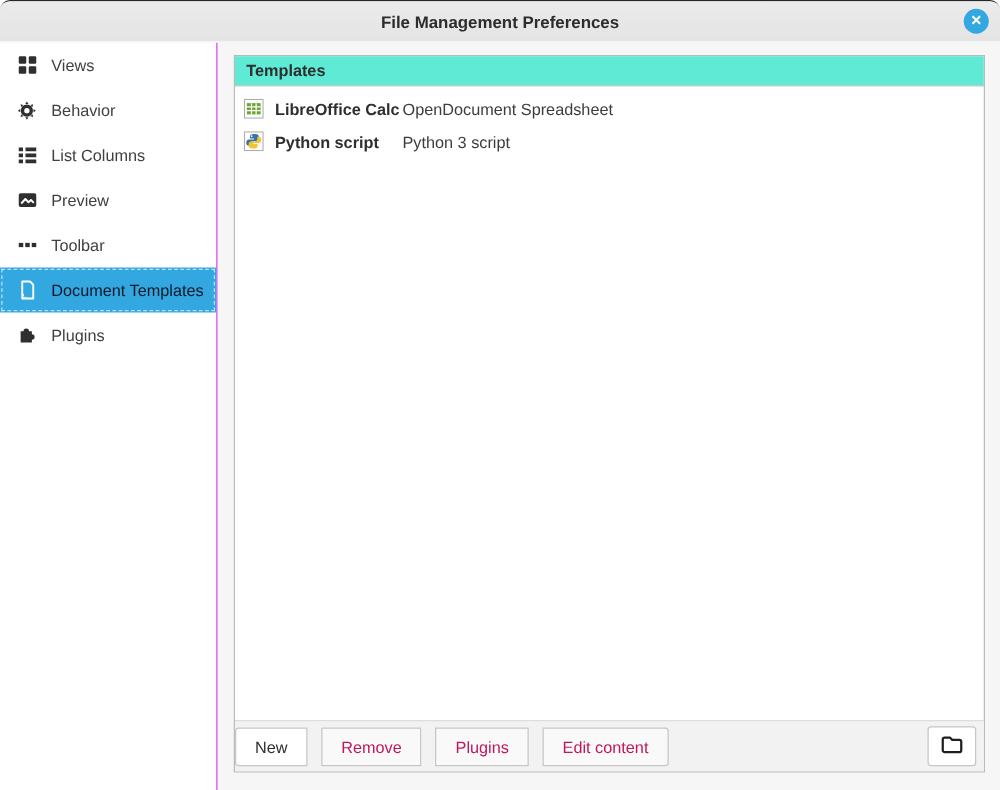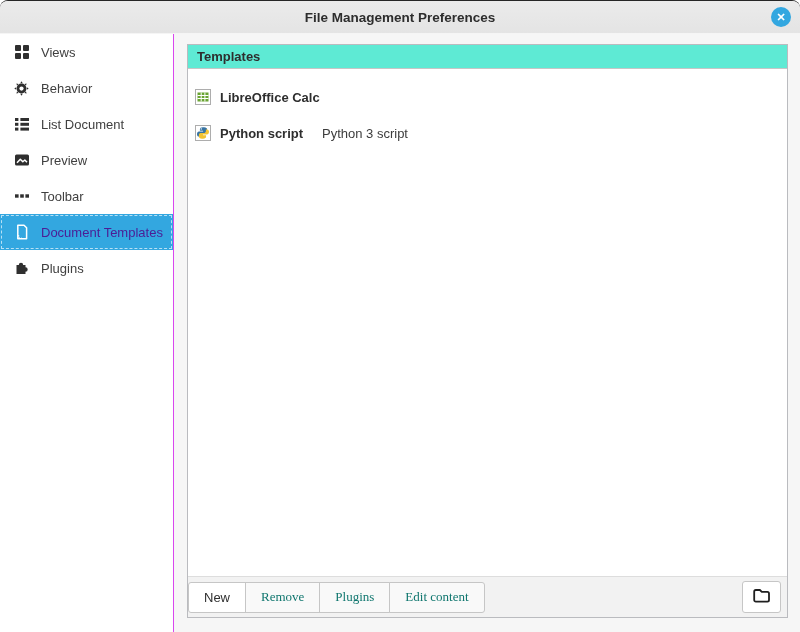--- a/index.html
+++ b/index.html
@@ -43,57 +43,57 @@
     border-right: 1px solid #d946ef;
     padding-top: 0;
   }
   .side-item {
     height: 36px; display: flex; align-items: center;
     padding-left: 13px; gap: 11px; cursor: pointer;
     color: #404040; white-space: nowrap;
   }
   .side-item .icn { width: 17px; height: 17px; flex: 0 0 17px; display: flex; align-items: center; justify-content: center; }
   .side-item.selected {
-    background: #33a7e0; color: #4c1d95;
+    background: #33a7e0; color: #0f172a;
     outline: 1px dashed rgba(255,255,255,0.65); outline-offset: -2px;
   }
 
   
   .main { flex: 1; padding: 10px 12px 14px 13px; display: flex; }
   .panel {
     flex: 1; background: #ffffff;
     border: 1px solid #babbbf;
     display: flex; flex-direction: column;
   }
   .panel-header {
     background: #5eead4; border-bottom: 1px solid #c6c6c6;
     padding: 4px 9px; font-weight: 700; color: #2e2e2e; height: 24px;
     cursor: pointer;
   }
   .tpl-list { flex: 1; padding-top: 5px; overflow: hidden; }
-  .tpl-row { height: 26px; display: flex; align-items: center; padding-left: 7px; cursor: pointer; margin-top: 10px; }
+  .tpl-row { height: 26px; display: flex; align-items: center; padding-left: 7px; cursor: pointer; }
   .tpl-row .ficon { width: 16px; height: 16px; flex: 0 0 16px; margin-right: 9px; }
   .tpl-row .tname { font-weight: 700; color: #2e2e2e; min-width: 100px; margin-right: 2px; }
   .tpl-row .tdesc { color: #3c3c3c; }
 
   
   .panel-toolbar {
     flex: 0 0 40px; background: #f2f2f2; border-top: 1px solid #dddddd;
     display: flex; align-items: center; padding: 4px 6px 4px 0;
   }
-  .btn-group { display: flex; }
+  .btn-group { display: flex; gap: 12px; }
   .btn {
     height: 31px; padding: 0 15px; font-size: 13px;
     background: #ffffff; border: 1px solid #c6c6c6; color: #2f2f2f;
     margin-left: -1px; cursor: pointer;
     font-family: "Liberation Sans", "DejaVu Sans", sans-serif;
   }
   .btn:first-child { margin-left: 0; border-radius: 3px 0 0 3px; }
   .btn:last-child { border-radius: 0 3px 3px 0; }
-  .btn.disabled { background: #f9f9f9; color: #0f766e; cursor: default; font-family: Liberation Serif, serif; }
+  .btn.disabled { background: #f9f9f9; color: #be185d; cursor: default; }
   .spacer { flex: 1; }
   .icon-btn {
     width: 39px; height: 32px; background: #ffffff;
     border: 1px solid #c6c6c6; border-radius: 3px;
     display: flex; align-items: center; justify-content: center; cursor: pointer;
   }
 </style>
 </head>
 <body>
 
@@ -144,21 +144,21 @@
               <g fill="#2f2f2f">
                 <rect x="1" y="2" width="3.4" height="3"></rect>
                 <rect x="6.4" y="2" width="8.6" height="3"></rect>
                 <rect x="1" y="6.8" width="3.4" height="3"></rect>
                 <rect x="6.4" y="6.8" width="8.6" height="3"></rect>
                 <rect x="1" y="11.6" width="3.4" height="3"></rect>
                 <rect x="6.4" y="11.6" width="8.6" height="3"></rect>
               </g>
             </svg>
         </span>
-        <span>List Document</span>
+        <span>List Columns</span>
       </div>
 
       <div class="side-item">
         <span class="icn">
           <svg width="16" height="16" viewBox="0 0 16 16">
               <rect x="1" y="2.5" width="14" height="11" rx="1.5" fill="#2f2f2f"></rect>
               <path d="M3 10.8 L6.3 7.2 L8.8 9.8 L10.8 8 L13 10.3" stroke="#ffffff" stroke-width="1.5" fill="none" stroke-linejoin="round"></path>
             </svg>
         </span>
         <span>Preview</span>
@@ -213,20 +213,21 @@
                   <rect x="2.5" y="3.5" width="11" height="9" fill="#6aa433"></rect>
                   <g stroke="#ffffff" stroke-width="1">
                     <line x1="2.5" y1="6.5" x2="13.5" y2="6.5"></line>
                     <line x1="2.5" y1="9.5" x2="13.5" y2="9.5"></line>
                     <line x1="6.2" y1="3.5" x2="6.2" y2="12.5"></line>
                     <line x1="9.9" y1="3.5" x2="9.9" y2="12.5"></line>
                   </g>
                 </svg>
             </span>
             <span class="tname">LibreOffice Calc</span>
+            <span class="tdesc">OpenDocument Spreadsheet</span>
           </div>
 
           <div class="tpl-row">
             <span class="ficon">
               <svg width="16" height="16" viewBox="0 0 16 16">
                   <rect x="0.5" y="0.5" width="15" height="15" fill="#ffffff" stroke="#adadad"></rect>
                   <path d="M8 2.2 c-2.2 0 -3.1 0.9 -3.1 2.2 v1.4 h3.2 v0.8 H4 c-1.2 0 -2 1 -2 2.6 c0 1.5 0.7 2.4 1.9 2.4 h1.2 v-1.6 c0 -1.2 1 -2.1 2.2 -2.1 h3 c1 0 1.8 -0.8 1.8 -1.8 v-1.7 c0 -1.2 -0.9 -2.2 -3.1 -2.2 z" fill="#3874a3"></path>
                   <path d="M8 13.8 c2.2 0 3.1 -0.9 3.1 -2.2 v-1.4 H7.9 v-0.8 h4.1 c1.2 0 2 -1 2 -2.6 c0 -1.5 -0.7 -2.4 -1.9 -2.4 h-1.2 v1.6 c0 1.2 -1 2.1 -2.2 2.1 h-3 c-1 0 -1.8 0.8 -1.8 1.8 v1.7 c0 1.2 0.9 2.2 3.1 2.2 z" fill="#f3c331"></path>
                   <circle cx="6.3" cy="3.9" r="0.7" fill="#ffffff"></circle>
                 </svg>

